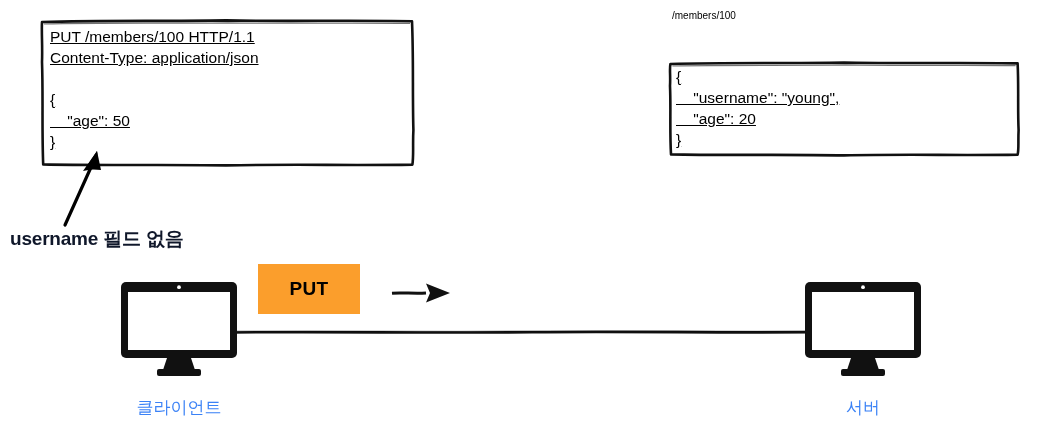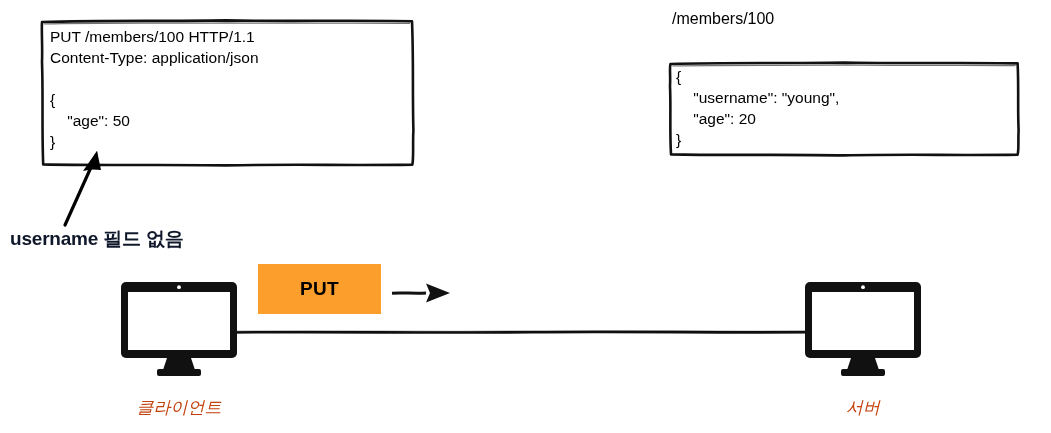--- a/index.html
+++ b/index.html
@@ -30,20 +30,21 @@
     width: 100%; height: 100%;
     overflow: visible;
   }
   .box-text {
     position: absolute;
     left: 0; top: 0;
     width: 100%; height: 100%;
     box-sizing: border-box;
     color: #000000;
     white-space: pre;
+    text-decoration: underline;
   }
 
   
   #request-box {
     left: 40px; top: 18px;
     width: 375px; height: 149px;
   }
   #request-box .box-text {
     padding: 8px 0 0 10px;
     font-size: 15.5px;
@@ -56,21 +57,21 @@
     left: 668px; top: 60px;
     width: 352px; height: 97px;
   }
   #resource-box .box-text {
     padding: 6px 0 0 8px;
     font-size: 15.5px;
     line-height: 21px;
   }
   #resource-label {
     left: 672px; top: 10px;
-    font-size: 16px;
+    font-size: 10px;
     color: #000000;
     font-weight: 400;
     white-space: pre;
   }
 
   
   #annotation-text {
     left: 10px; top: 226px;
     font-size: 19px;
     font-weight: bold;
@@ -85,21 +86,21 @@
   }
 
   
   #wire {
     left: 232px; top: 325px;
     width: 600px; height: 14px;
     overflow: visible;
   }
   #put-badge {
     left: 258px; top: 264px;
-    width: 123px; height: 50px;
+    width: 102px; height: 50px;
     background: #fb9e2c;
     display: flex;
     align-items: center;
     justify-content: center;
   }
   #put-badge-label {
     font-size: 19px;
     font-weight: bold;
     color: #000000;
     letter-spacing: 0.4px;
@@ -110,24 +111,23 @@
     overflow: visible;
   }
 
   .monitor { position: absolute; }
   #client-monitor { left: 119px; top: 280px; width: 120px; height: 100px; }
   #server-monitor { left: 803px; top: 280px; width: 120px; height: 100px; }
 
   .node-label {
     position: absolute;
     font-size: 17px;
-    color: #c2410c;
+    color: #3b82f6;
     text-align: center;
     white-space: pre;
-    font-style: italic;
   }
   #client-label { left: 99px; top: 396px; width: 160px; }
   #server-label { left: 783px; top: 396px; width: 160px; text-align: center; }
 </style>
 </head>
 <body>
 
 <div id="canvas">
 
   <div class="sketch-box" id="request-box">

